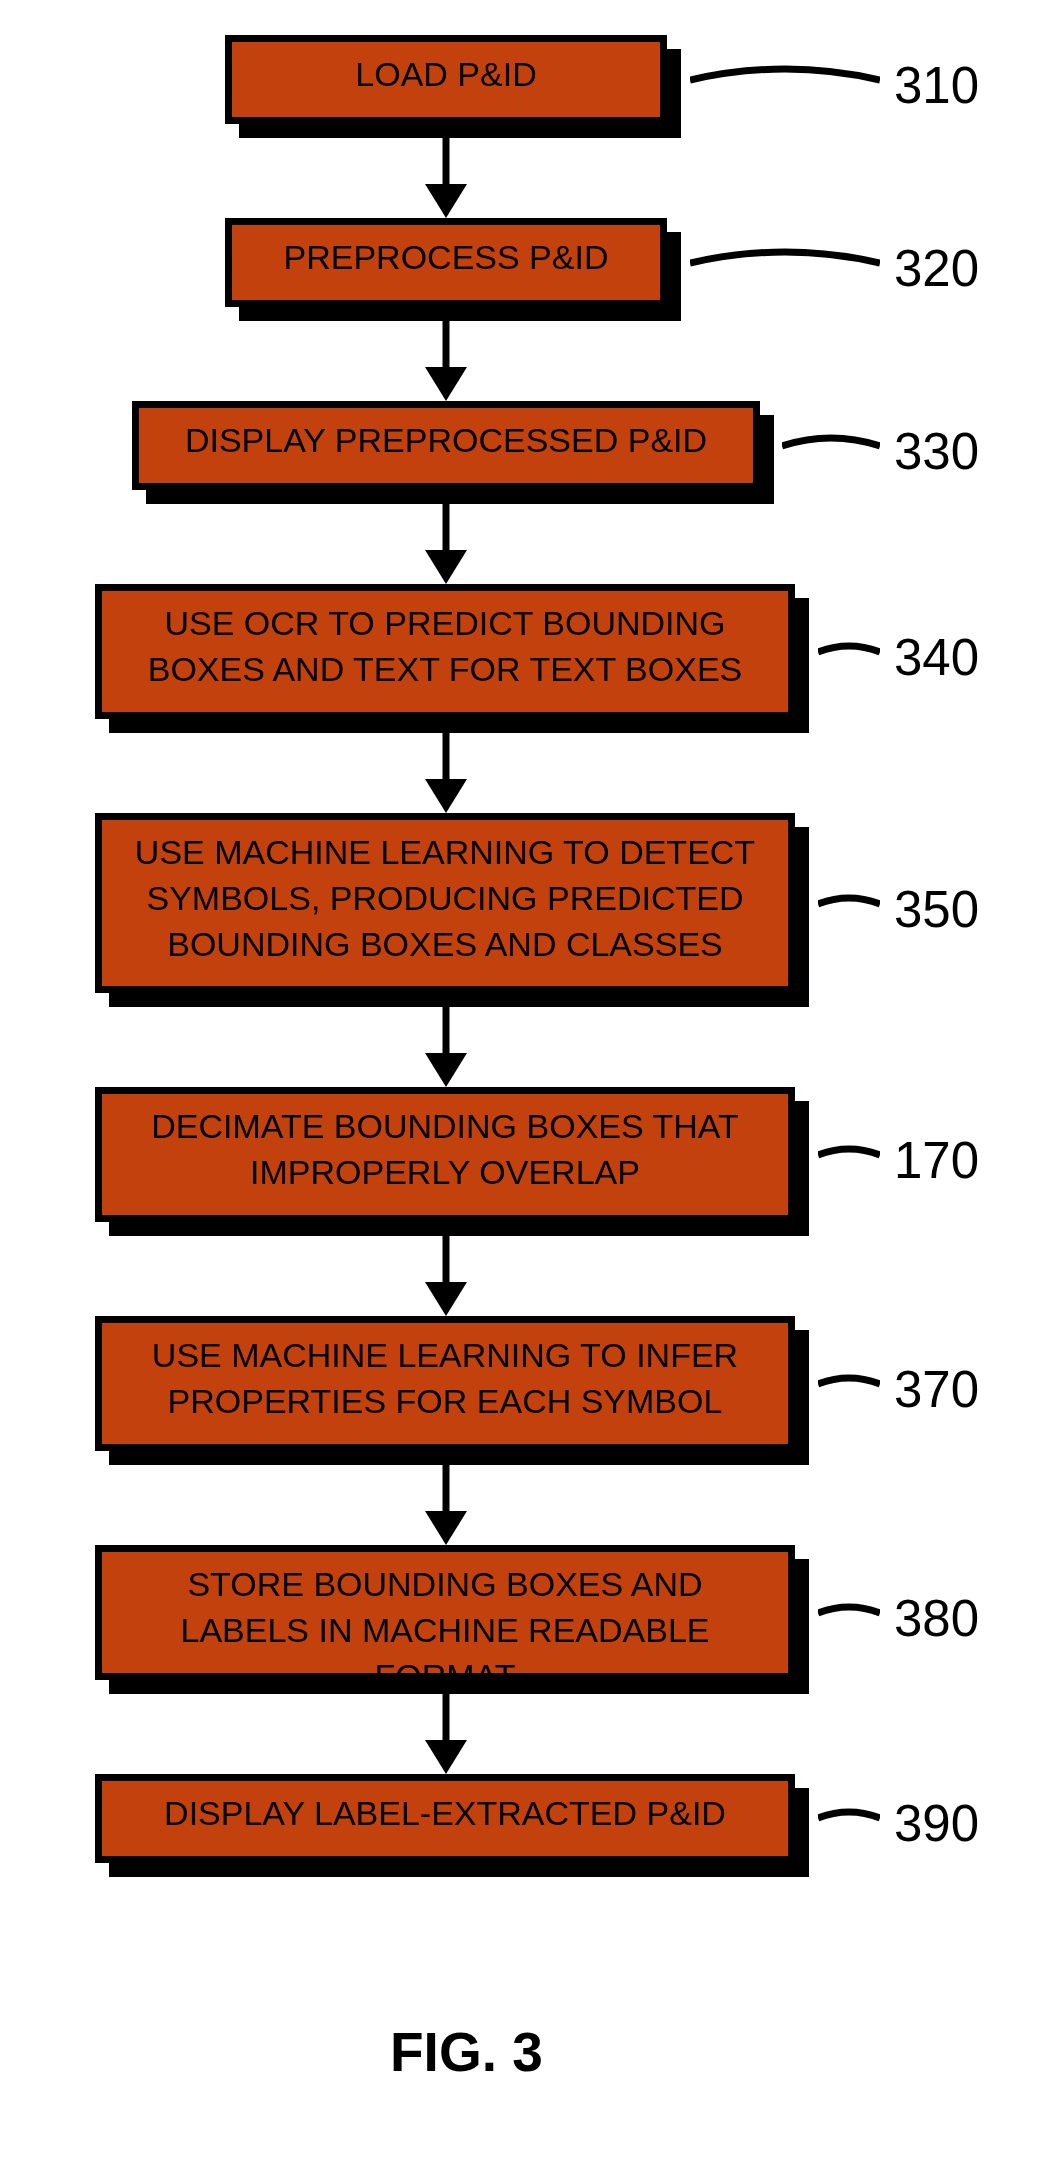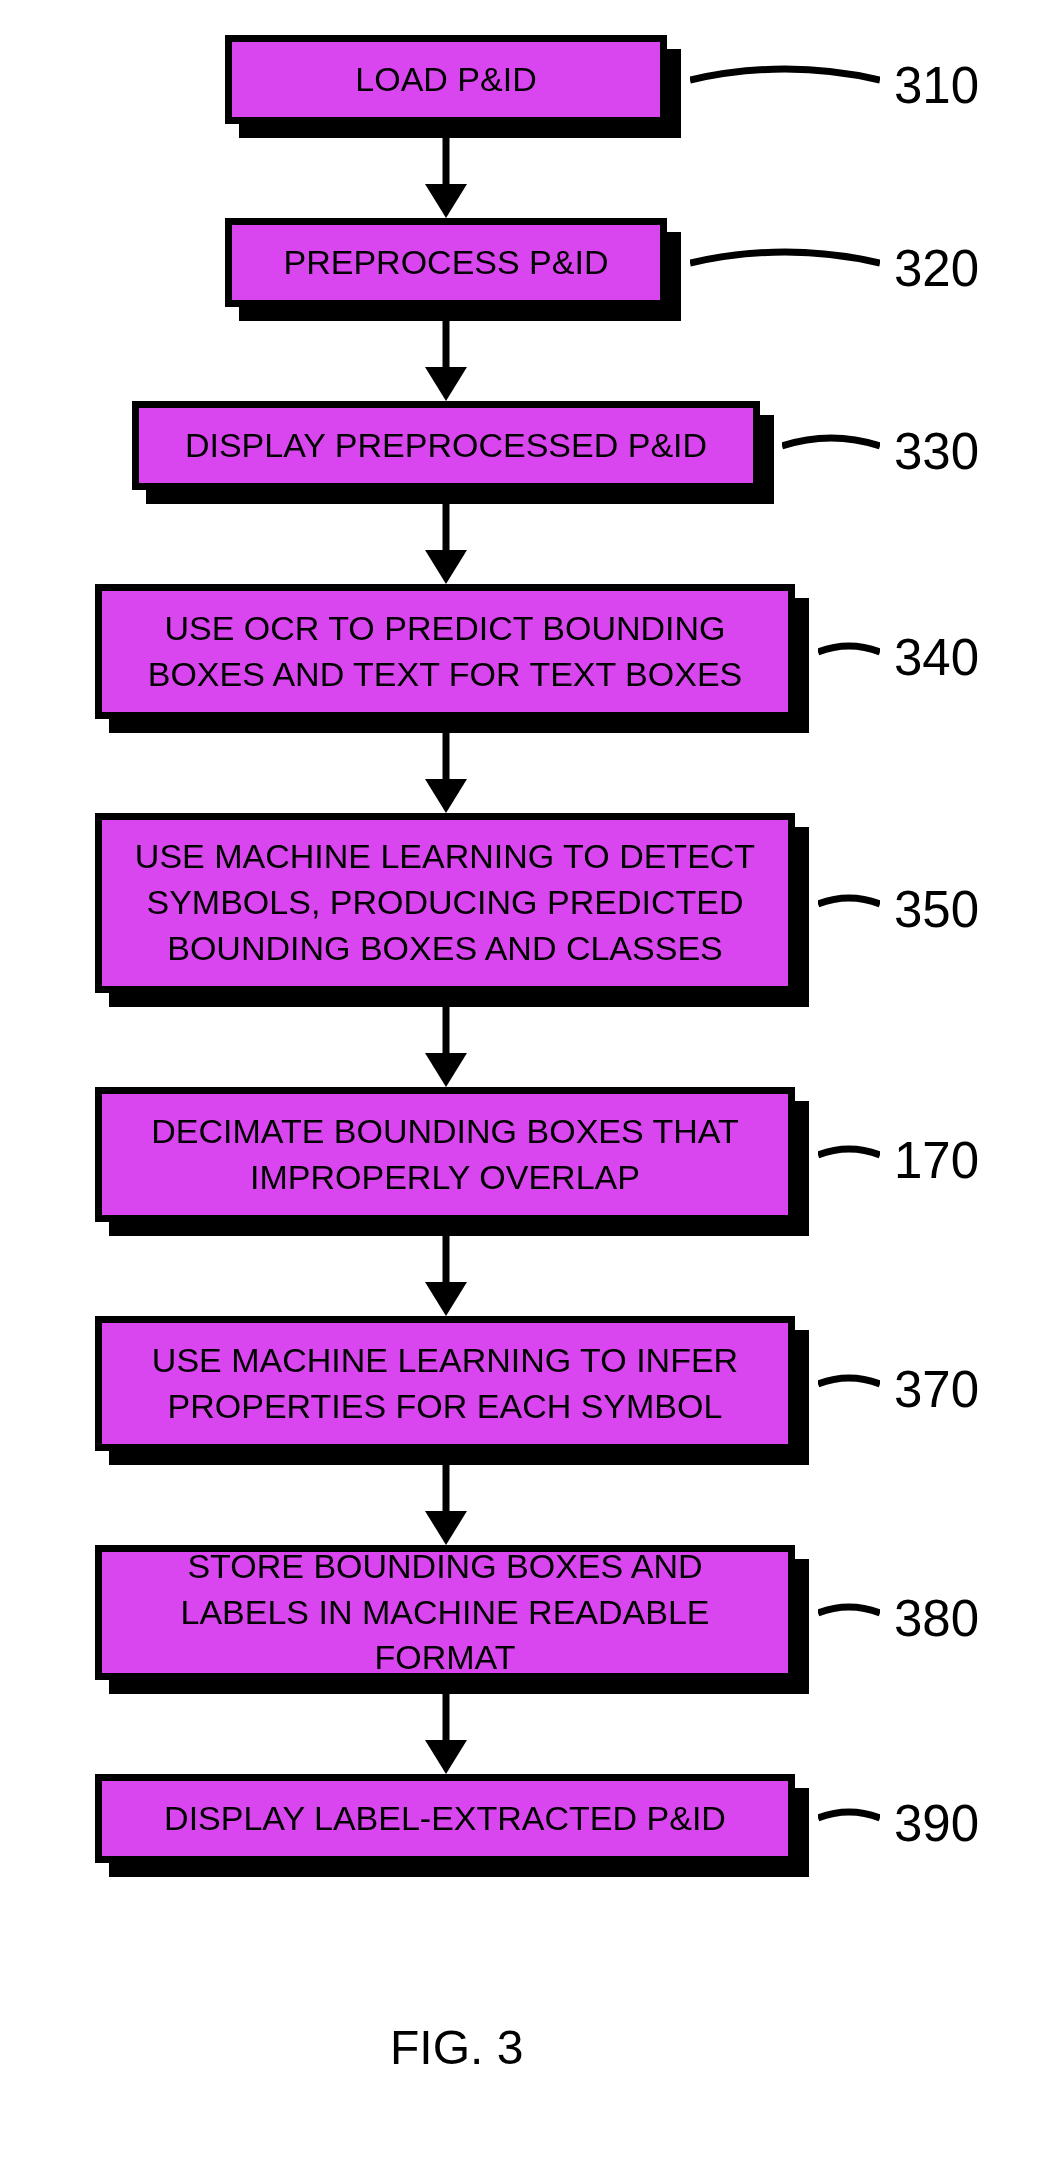--- a/index.html
+++ b/index.html
@@ -21,50 +21,49 @@
   .shadow {
     position: absolute;
     background: #000;
     left: 14px;
     top: 14px;
     width: 100%;
     height: 100%;
   }
   .box {
     position: absolute;
-    background: #d946ef;
+    background: #c2410c;
     border: 7px solid #000;
     left: 0;
     top: 0;
     width: 100%;
     height: 100%;
     display: flex;
-    align-items: center;
     justify-content: center;
     text-align: center;
     font-size: 34px;
     line-height: 1.35;
     padding: 10px 24px;
     box-sizing: border-box;
     font-weight: 400;
   }
   .label {
     position: absolute;
     font-size: 51px;
     font-weight: 400;
   }
   .connector {
     position: absolute;
     width: 70px;
     height: 52px;
   }
   .fig-caption {
     position: absolute;
-    font-size: 48px;
-    font-weight: 400;
+    font-size: 55px;
+    font-weight: 700;
   }
 </style>
 </head>
 <body>
 
 <div class="canvas">
 
   <div class="step" style="left:225px; top:35px; width:442px; height:89px;">
     <div class="shadow"></div>
     <div class="box">

